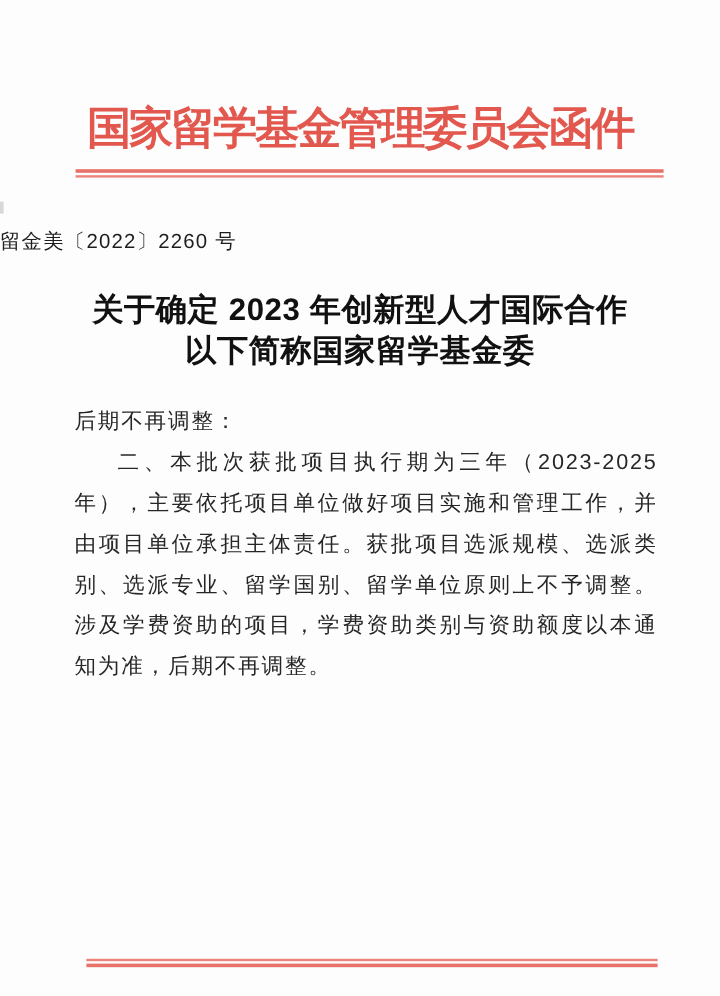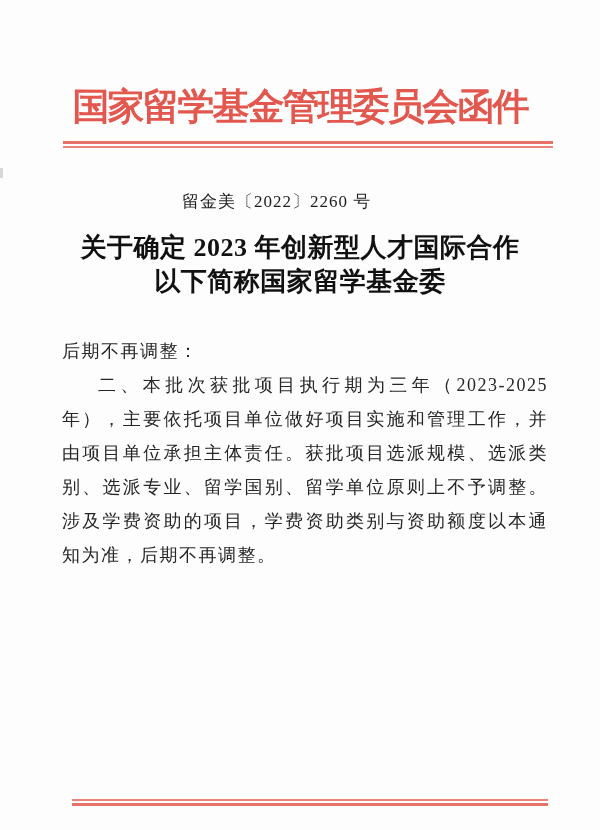--- a/index.html
+++ b/index.html
@@ -6,21 +6,21 @@
     margin: 0;
     padding: 0;
     background: #ffffff;
   }
   .page {
     position: relative;
     width: 600px;
     height: 830px;
     background: #fdfdfd;
     overflow: hidden;
-    font-family: Liberation Serif, serif;
+    font-family: Liberation Sans, sans-serif;
   }
   
   .letterhead {
     position: absolute;
     top: 82px;
     left: 0;
     width: 600px;
     text-align: center;
     font-size: 37px;
     font-weight: bold;
@@ -38,29 +38,29 @@
   .rule-bottom { top: 799px; left: 72px; width: 476px; }
   .rule-bottom .bar-thin { height: 2px; background: #ec837b; }
   .rule-bottom .gap { height: 2px; }
   .rule-bottom .bar-thick { height: 3px; background: #e8726a; }
   
   .doc-number {
     position: absolute;
     top: 190px;
     left: 0;
     width: 553px;
-    text-align: center;
+    text-align: left;
     font-size: 17px;
     letter-spacing: 1px;
     color: #1d1d1d;
   }
   
   .title {
     position: absolute;
-    top: 231px;
+    top: 241px;
     left: 0;
     width: 600px;
     margin: 0;
     text-align: center;
     font-size: 26px;
     font-weight: bold;
     line-height: 34px;
     letter-spacing: 0.5px;
     color: #111111;
   }

